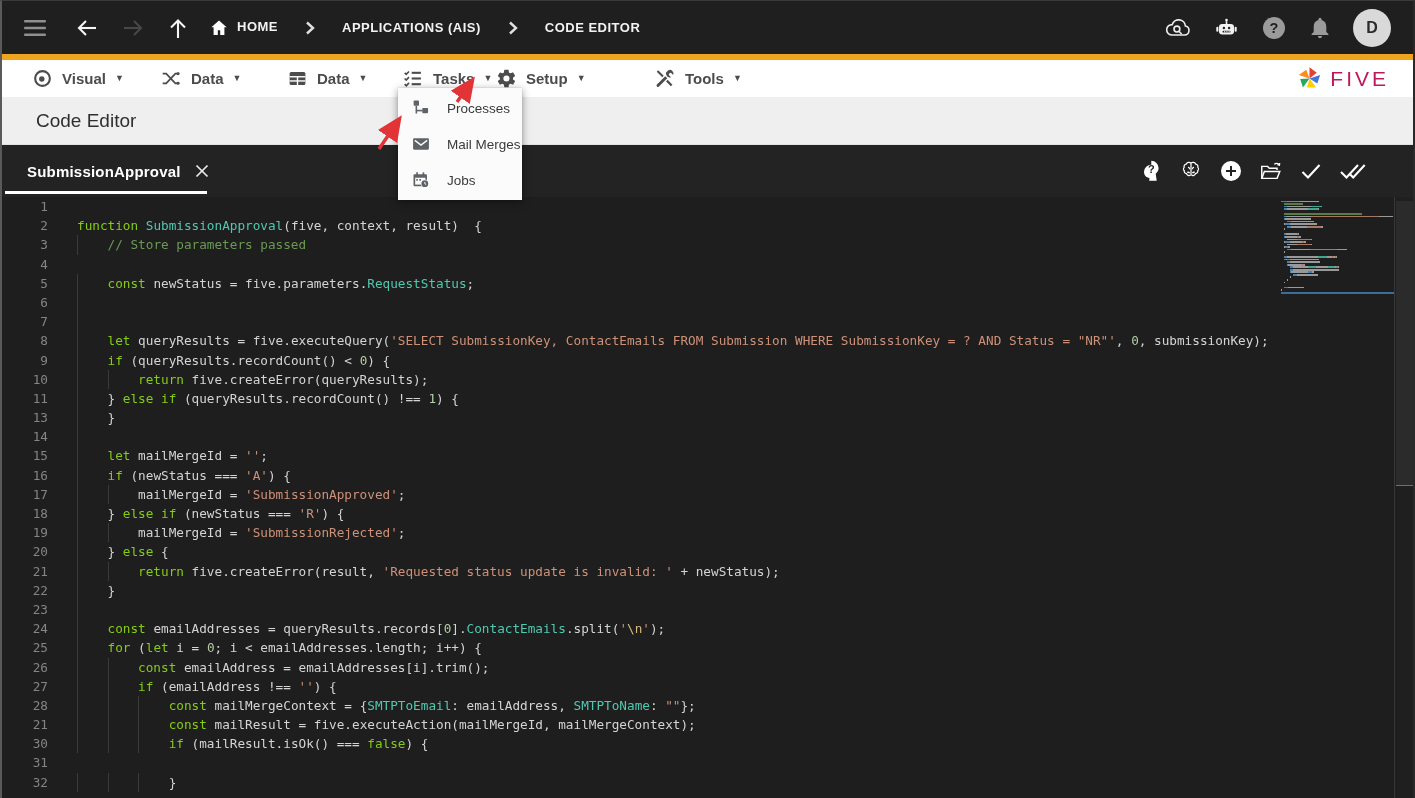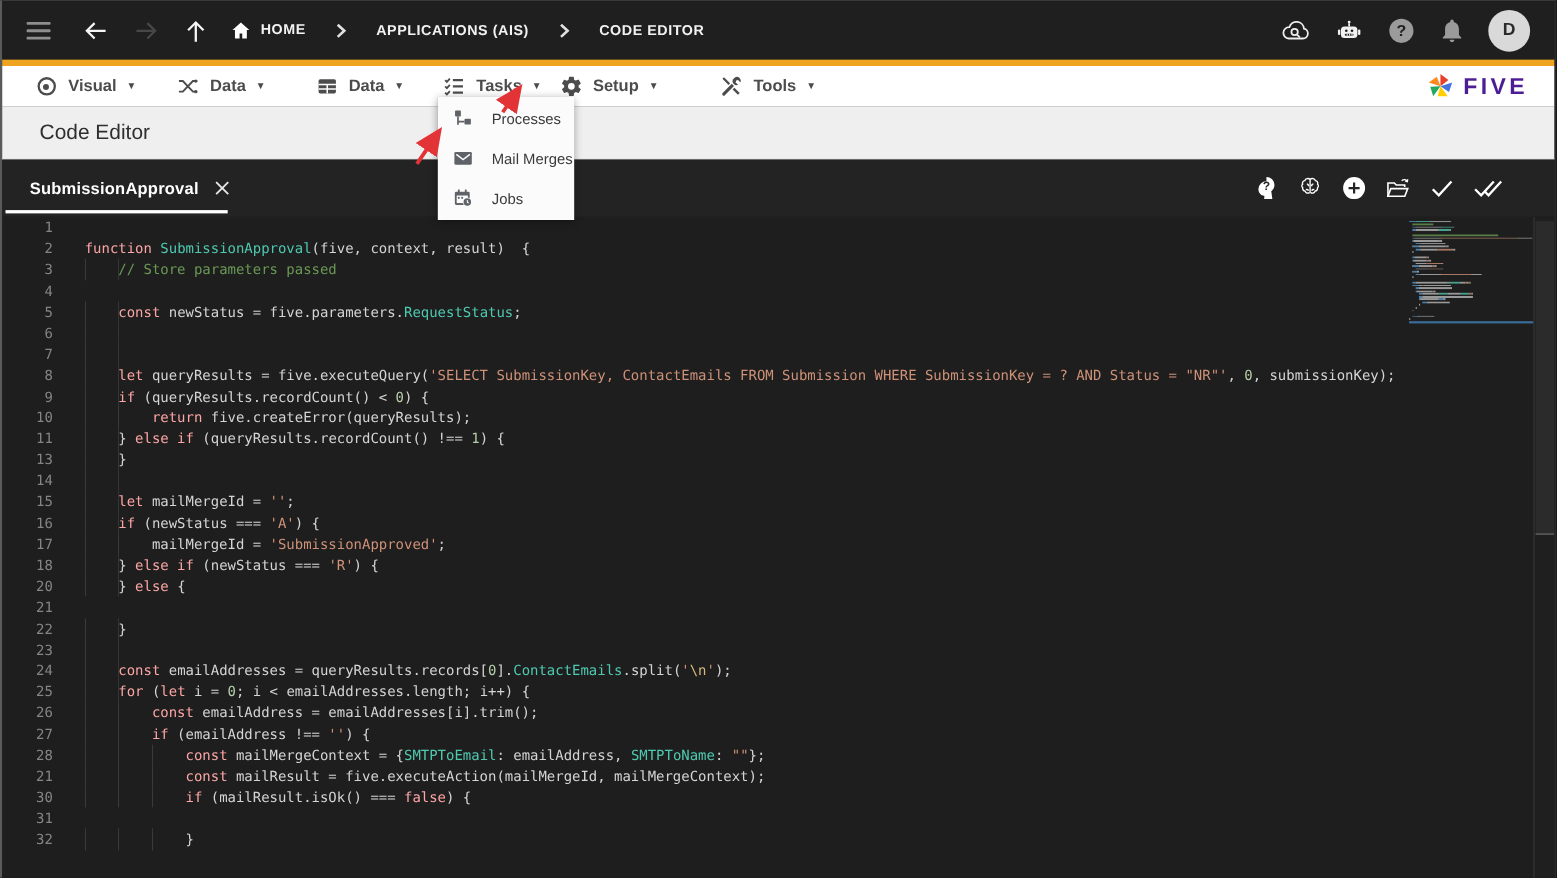--- a/index.html
+++ b/index.html
@@ -18,21 +18,21 @@
   .tb-right{position:absolute;right:22px;top:0;height:100%;display:flex;align-items:center;gap:21px;}
   .avatar{width:38px;height:38px;border-radius:50%;background:#d9d9d9;color:#2b2b2b;font-weight:bold;
           font-size:16px;display:flex;align-items:center;justify-content:center;cursor:pointer;}
 
   
   .menubar{position:relative;height:37px;background:#ffffff;}
   .menu-item{position:absolute;top:0;height:100%;display:flex;align-items:center;gap:9px;cursor:pointer;
              color:#4c4c4c;font-size:15px;font-weight:bold;}
   .menu-caret{font-size:9px;transform:translateY(-1px);} 
   .brand{position:absolute;right:24px;top:0;height:100%;display:flex;align-items:center;gap:7px;}
-  .brand-word{font-size:21px;font-weight:700;letter-spacing:3px;color:#4c1d95;}
+  .brand-word{font-size:21px;font-weight:400;letter-spacing:3px;color:#be185d;}
 
   
   .pageheader{height:48px;background:#efefef;border-bottom:1px solid #e2e2e2;display:flex;align-items:center;
               padding-left:34px;box-sizing:border-box;color:#2f2f2f;font-size:19px;}
 
   
   .tabbar{position:relative;height:52px;background:#232323;display:flex;align-items:center;}
   .tab{position:relative;height:100%;display:flex;align-items:center;gap:14px;padding:0 22px 0 25px;cursor:pointer;}
   .tab-label{color:#ffffff;font-weight:bold;font-size:15px;letter-spacing:.2px;}
   .tab-underline{position:absolute;left:3px;bottom:3px;width:202px;height:3px;background:#ffffff;}
@@ -41,21 +41,21 @@
 
   
   .editor{position:relative;height:602px;background:#1e1e1e;overflow:hidden;}
   .code-area{position:absolute;left:0;top:0;bottom:0;width:1277px;overflow:hidden;
              font-family:"DejaVu Sans Mono",monospace;font-size:12.7px;line-height:19.2px;}
   .cl{display:flex;height:19.2px;white-space:pre;}
   .ln{width:46px;flex:none;text-align:right;color:#858585;user-select:none;}
   .ct{margin-left:29px;color:#d4d4d4;}
   .ind{display:inline-block;height:19.2px;vertical-align:top;
        background-image:repeating-linear-gradient(90deg,#3a3a3a 0,#3a3a3a 1px,transparent 1px,transparent 4ch);}
-  .tk-kw{color:#fca5a5}.tk-tl{color:#4ec9b0}.tk-str{color:#ce9178}.tk-com{color:#6a9955}
+  .tk-kw{color:#84cc16}.tk-tl{color:#4ec9b0}.tk-str{color:#ce9178}.tk-com{color:#6a9955}
   .tk-num{color:#b5cea8}.tk-esc{color:#d7ba7d}.tk-pl{color:#d4d4d4}
 
   .minimap{position:absolute;top:0;right:18px;width:114px;bottom:0;cursor:pointer;}
   .mrow{height:1.7px;margin-bottom:.85px;display:flex;overflow:hidden;max-width:112px;}
   .mseg{display:inline-block;height:100%;flex:none;opacity:.78;}
   .mc-kw{background:#569cd6}.mc-tl{background:#4ec9b0}.mc-str{background:#ce9178}.mc-com{background:#6a9955}
   .mc-num{background:#b5cea8}.mc-esc{background:#d7ba7d}.mc-pl{background:#bdbdbd}
   .mm-edge{position:absolute;left:0;right:-4px;top:95px;height:2px;background:#3a6d99;}
   .vscroll{position:absolute;top:0;right:0;width:18px;bottom:0;background:#1f1f1f;border-left:1px solid #383838;cursor:pointer;}
   .vthumb{position:absolute;top:4px;left:1px;right:0;height:284px;background:#2b2b2b;border-bottom:1px solid #6f6f6f;}
@@ -208,21 +208,21 @@
           </g>
           <g stroke-width="1.9">
             <polyline points="2.5,5.5 4.3,7.3 7.4,4"></polyline>
             <polyline points="2.5,12 4.3,13.8 7.4,10.5"></polyline>
             <polyline points="2.5,18.5 4.3,20.3 7.4,17"></polyline>
           </g>
         </svg>
       <span>Tasks</span>
       <span class="menu-caret">▼</span>
     </div>
-    <div class="menu-item" style="left:507px">
+    <div class="menu-item" style="left:494px">
       <svg width="21" height="21" viewBox="0 0 24 24">
           <path fill="#4c4c4c" d="M19.4 13c.04-.32.06-.65.06-1s-.02-.68-.06-1l2.1-1.65a.5.5 0 0 0 .12-.64l-2-3.46a.5.5 0 0 0-.61-.22l-2.49 1a7.3 7.3 0 0 0-1.73-1l-.38-2.65A.5.5 0 0 0 13.92 2h-4a.5.5 0 0 0-.5.42L9.05 5.07c-.63.26-1.2.6-1.73 1l-2.49-1a.5.5 0 0 0-.61.22l-2 3.46a.5.5 0 0 0 .12.64L4.44 11c-.04.32-.06.65-.06 1s.02.68.06 1l-2.1 1.65a.5.5 0 0 0-.12.64l2 3.46c.14.24.42.34.61.22l2.49-1c.53.4 1.1.74 1.73 1l.38 2.65a.5.5 0 0 0 .5.42h4a.5.5 0 0 0 .5-.42l.38-2.65c.63-.26 1.2-.6 1.73-1l2.49 1c.24.1.47 0 .61-.22l2-3.46a.5.5 0 0 0-.12-.64zM11.92 15.5a3.5 3.5 0 1 1 0-7 3.5 3.5 0 0 1 0 7z"></path>
         </svg>
       <span>Setup</span>
       <span class="menu-caret">▼</span>
     </div>
     <div class="menu-item" style="left:652px">
       <svg width="22" height="21" viewBox="0 0 24 24">
           <g fill="#4c4c4c">
             <path d="M4.2 2.6 2.6 4.2l6.3 6.3 1.6-1.6z"></path>
@@ -324,22 +324,23 @@
         <div class="cl"><span class="ln">8</span><span class="ct"><span class="ind" style="width: 4ch;"></span><span class="tk-kw">let</span><span class="tk-pl"> queryResults = five.executeQuery(</span><span class="tk-str">'SELECT SubmissionKey, ContactEmails FROM Submission WHERE SubmissionKey = ? AND Status = "NR"'</span><span class="tk-pl">, </span><span class="tk-num">0</span><span class="tk-pl">, submissionKey);</span></span></div>
         <div class="cl"><span class="ln">9</span><span class="ct"><span class="ind" style="width: 4ch;"></span><span class="tk-kw">if</span><span class="tk-pl"> (queryResults.recordCount() &lt; </span><span class="tk-num">0</span><span class="tk-pl">) {</span></span></div>
         <div class="cl"><span class="ln">10</span><span class="ct"><span class="ind" style="width: 8ch;"></span><span class="tk-kw">return</span><span class="tk-pl"> five.createError(queryResults);</span></span></div>
         <div class="cl"><span class="ln">11</span><span class="ct"><span class="ind" style="width: 4ch;"></span><span class="tk-pl">} </span><span class="tk-kw">else if</span><span class="tk-pl"> (queryResults.recordCount() !== </span><span class="tk-num">1</span><span class="tk-pl">) {</span></span></div>
         <div class="cl"><span class="ln">13</span><span class="ct"><span class="ind" style="width: 4ch;"></span><span class="tk-pl">}</span></span></div>
         <div class="cl"><span class="ln">14</span><span class="ct"><span class="ind" style="width: 4ch;"></span></span></div>
         <div class="cl"><span class="ln">15</span><span class="ct"><span class="ind" style="width: 4ch;"></span><span class="tk-kw">let</span><span class="tk-pl"> mailMergeId = </span><span class="tk-str">''</span><span class="tk-pl">;</span></span></div>
         <div class="cl"><span class="ln">16</span><span class="ct"><span class="ind" style="width: 4ch;"></span><span class="tk-kw">if</span><span class="tk-pl"> (newStatus === </span><span class="tk-str">'A'</span><span class="tk-pl">) {</span></span></div>
         <div class="cl"><span class="ln">17</span><span class="ct"><span class="ind" style="width: 8ch;"></span><span class="tk-pl">mailMergeId = </span><span class="tk-str">'SubmissionApproved'</span><span class="tk-pl">;</span></span></div>
         <div class="cl"><span class="ln">18</span><span class="ct"><span class="ind" style="width: 4ch;"></span><span class="tk-pl">} </span><span class="tk-kw">else if</span><span class="tk-pl"> (newStatus === </span><span class="tk-str">'R'</span><span class="tk-pl">) {</span></span></div>
+        <div class="cl"><span class="ln">19</span><span class="ct"><span class="ind" style="width: 8ch;"></span><span class="tk-pl">mailMergeId = </span><span class="tk-str">'SubmissionRejected'</span><span class="tk-pl">;</span></span></div>
         <div class="cl"><span class="ln">20</span><span class="ct"><span class="ind" style="width: 4ch;"></span><span class="tk-pl">} </span><span class="tk-kw">else</span><span class="tk-pl"> {</span></span></div>
-        <div class="cl"><span class="ln">21</span></div>
+        <div class="cl"><span class="ln">21</span><span class="ct"><span class="ind" style="width: 8ch;"></span><span class="tk-kw">return</span><span class="tk-pl"> five.createError(result, </span><span class="tk-str">'Requested status update is invalid: '</span><span class="tk-pl"> + newStatus);</span></span></div>
         <div class="cl"><span class="ln">22</span><span class="ct"><span class="ind" style="width: 4ch;"></span><span class="tk-pl">}</span></span></div>
         <div class="cl"><span class="ln">23</span><span class="ct"><span class="ind" style="width: 4ch;"></span></span></div>
         <div class="cl"><span class="ln">24</span><span class="ct"><span class="ind" style="width: 4ch;"></span><span class="tk-kw">const</span><span class="tk-pl"> emailAddresses = queryResults.records[</span><span class="tk-num">0</span><span class="tk-pl">].</span><span class="tk-tl">ContactEmails</span><span class="tk-pl">.split(</span><span class="tk-str">'</span><span class="tk-esc">\n</span><span class="tk-str">'</span><span class="tk-pl">);</span></span></div>
         <div class="cl"><span class="ln">25</span><span class="ct"><span class="ind" style="width: 4ch;"></span><span class="tk-kw">for</span><span class="tk-pl"> (</span><span class="tk-kw">let</span><span class="tk-pl"> i = </span><span class="tk-num">0</span><span class="tk-pl">; i &lt; emailAddresses.length; i++) {</span></span></div>
         <div class="cl"><span class="ln">26</span><span class="ct"><span class="ind" style="width: 8ch;"></span><span class="tk-kw">const</span><span class="tk-pl"> emailAddress = emailAddresses[i].trim();</span></span></div>
         <div class="cl"><span class="ln">27</span><span class="ct"><span class="ind" style="width: 8ch;"></span><span class="tk-kw">if</span><span class="tk-pl"> (emailAddress !== </span><span class="tk-str">''</span><span class="tk-pl">) {</span></span></div>
         <div class="cl"><span class="ln">28</span><span class="ct"><span class="ind" style="width: 12ch;"></span><span class="tk-kw">const</span><span class="tk-pl"> mailMergeContext = {</span><span class="tk-tl">SMTPToEmail</span><span class="tk-pl">: emailAddress, </span><span class="tk-tl">SMTPToName</span><span class="tk-pl">: </span><span class="tk-str">""</span><span class="tk-pl">};</span></span></div>
         <div class="cl"><span class="ln">21</span><span class="ct"><span class="ind" style="width: 12ch;"></span><span class="tk-kw">const</span><span class="tk-pl"> mailResult = five.executeAction(mailMergeId, mailMergeContext);</span></span></div>
         <div class="cl"><span class="ln">30</span><span class="ct"><span class="ind" style="width: 12ch;"></span><span class="tk-kw">if</span><span class="tk-pl"> (mailResult.isOk() === </span><span class="tk-kw">false</span><span class="tk-pl">) {</span></span></div>
         <div class="cl"><span class="ln">31</span></div>

